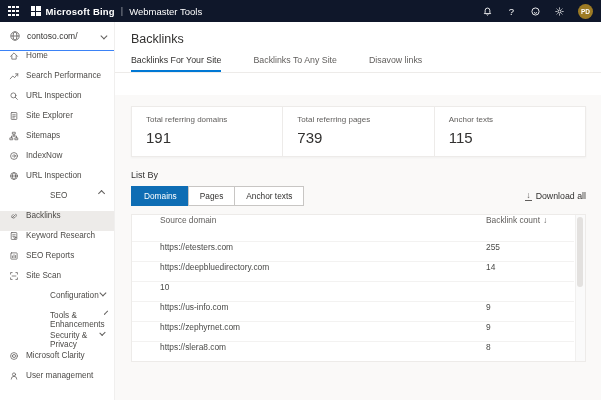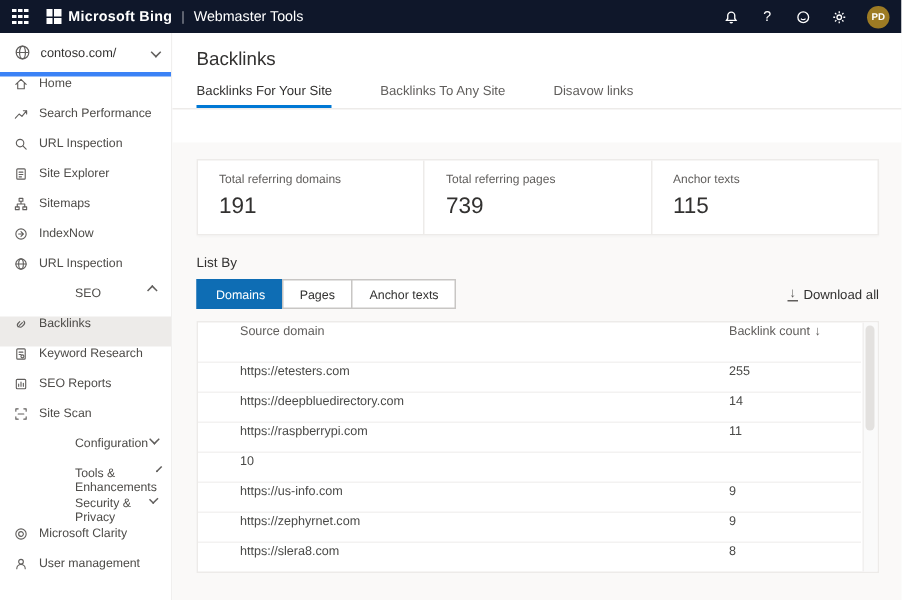--- a/index.html
+++ b/index.html
@@ -16,21 +16,21 @@
   .brand-sep { margin:0 6px; opacity:.55; font-size:9px; }
   .suite { font-size:9.5px; font-weight:400; }
   .topbar-right { margin-left:auto; display:flex; align-items:center; gap:13px; }
   .tb-ic { width:11px; height:11px; display:flex; align-items:center; justify-content:center; cursor:pointer; }
   .tb-ic svg { width:11px; height:11px; stroke:#fff; fill:none; stroke-width:1.3; }
   .help-q { font-size:9.5px; color:#fff; font-weight:400; }
   .avatar { width:15px; height:15px; border-radius:50%; background:#9d7b24; color:#fff; font-size:6.5px; font-weight:700; display:flex; align-items:center; justify-content:center; cursor:pointer; }
 
   
   .sidebar { position:absolute; top:22px; left:0; width:115px; bottom:0; background:#fff; border-right:1px solid #f0efee; overflow:hidden; }
-  .site-sel { height:29px; display:flex; align-items:center; gap:6px; padding:4px 9px; border-bottom:3px solid #3b82f6; cursor:pointer; }
+  .site-sel { height:29px; display:flex; align-items:center; gap:6px; padding:4px 9px; border-bottom:1px solid #3b82f6; cursor:pointer; }
   .site-sel .lbl { font-size:8.5px; color:#323130; flex:1; }
   .chev { width:4.5px; height:4.5px; border-right:1px solid #605e5c; border-bottom:1px solid #605e5c; display:inline-block; }
   .chev.down { transform:rotate(45deg) translateY(-1px); }
   .chev.up { transform:rotate(-135deg) translateY(-1px); }
   .side-item { height:20px; display:flex; gap:7px; padding:0 9px; font-size:8.2px; color:#4d4b48; cursor:pointer; white-space:nowrap; }
   .side-item.selected { background:#edebe9; }
   .side-item .sic { width:10px; height:10px; flex:0 0 10px; display:flex; align-items:center; justify-content:center; }
   .side-item .sic svg { width:10px; height:10px; stroke:#605e5c; fill:none; stroke-width:1.2; stroke-linecap:round; stroke-linejoin:round; }
   .side-group { height:20px; display:flex; align-items:flex-start; justify-content:space-between; padding:0 10px; font-size:8.2px; color:#4d4b48; cursor:pointer;margin-left:40px; }
 
@@ -319,24 +319,20 @@
 
       <div class="trow">
         <span class="col-domain">https://etesters.com</span>
         <span class="col-count">255</span>
       </div>
       <div class="trow">
         <span class="col-domain">https://deepbluedirectory.com</span>
         <span class="col-count">14</span>
       </div>
       <div class="trow">
-        <span class="col-domain">https://raspberrypi.com</span>
-        <span class="col-count">11</span>
-      </div>
-      <div class="trow">
         <span class="col-count">10</span>
       </div>
       <div class="trow">
         <span class="col-domain">https://us-info.com</span>
         <span class="col-count">9</span>
       </div>
       <div class="trow">
         <span class="col-domain">https://zephyrnet.com</span>
         <span class="col-count">9</span>
       </div>

